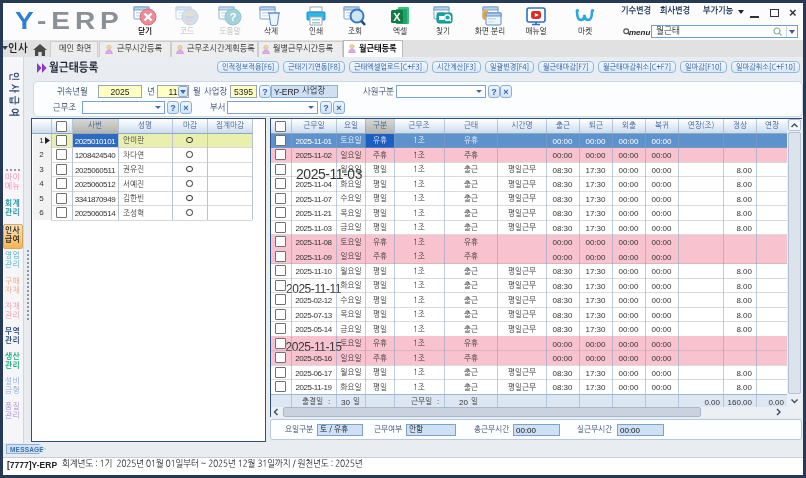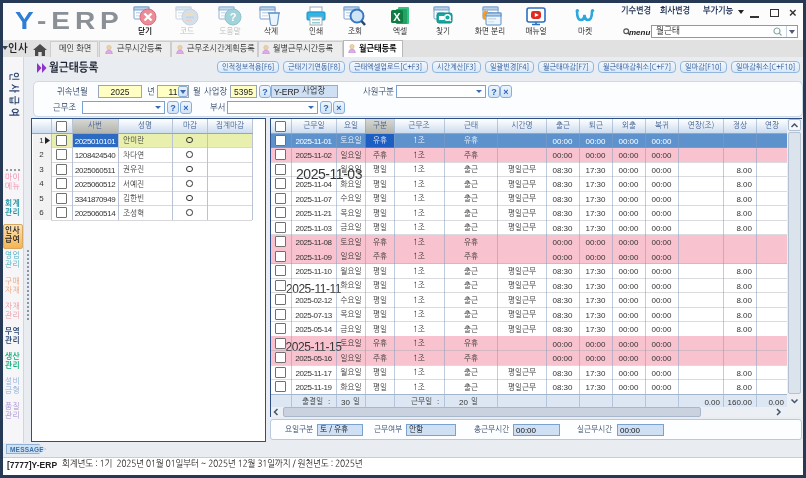--- a/index.html
+++ b/index.html
@@ -1943,21 +1943,21 @@
         <use href="#g135" x="235"></use>
       </g>
     </svg>
   </div>
 <div class="a" style="left:562.5px;top:354.0px;transform:translateX(-50%);font-size:8px;color:#333">00:00</div>
 <div class="a" style="left:595.5px;top:354.0px;transform:translateX(-50%);font-size:8px;color:#333">00:00</div>
 <div class="a" style="left:628.5px;top:354.0px;transform:translateX(-50%);font-size:8px;color:#333">00:00</div>
 <div class="a" style="left:661.5px;top:354.0px;transform:translateX(-50%);font-size:8px;color:#333">00:00</div>
 <div class="a" style="left:271px;top:364.5px;width:516px;height:1px;background:rgba(160,165,175,0.4)"></div>
 <div class="ck" style="left:275px;top:366.5px"></div>
-<div class="a" style="left:313.5px;top:368.5px;transform:translateX(-50%);font-size:8px;letter-spacing:-0.45px;color:#333">2025-11-17</div>
+<div class="a" style="left:313.5px;top:368.5px;transform:translateX(-50%);font-size:8px;letter-spacing:-0.45px;color:#333">2025-06-17</div>
 <div class="a" style="left:350.5px;top:369.0px;transform:translateX(-50%)">
     <svg class="k" width="21.2" height="7.5">
       <g fill="#333" transform="scale(0.03000,0.03390) translate(0 177)">
         <use href="#g34" x="0"></use>
         <use href="#g126" x="235"></use>
         <use href="#g90" x="470"></use>
       </g>
     </svg>
   </div>
 <div class="a" style="left:379.5px;top:369.0px;transform:translateX(-50%)">

